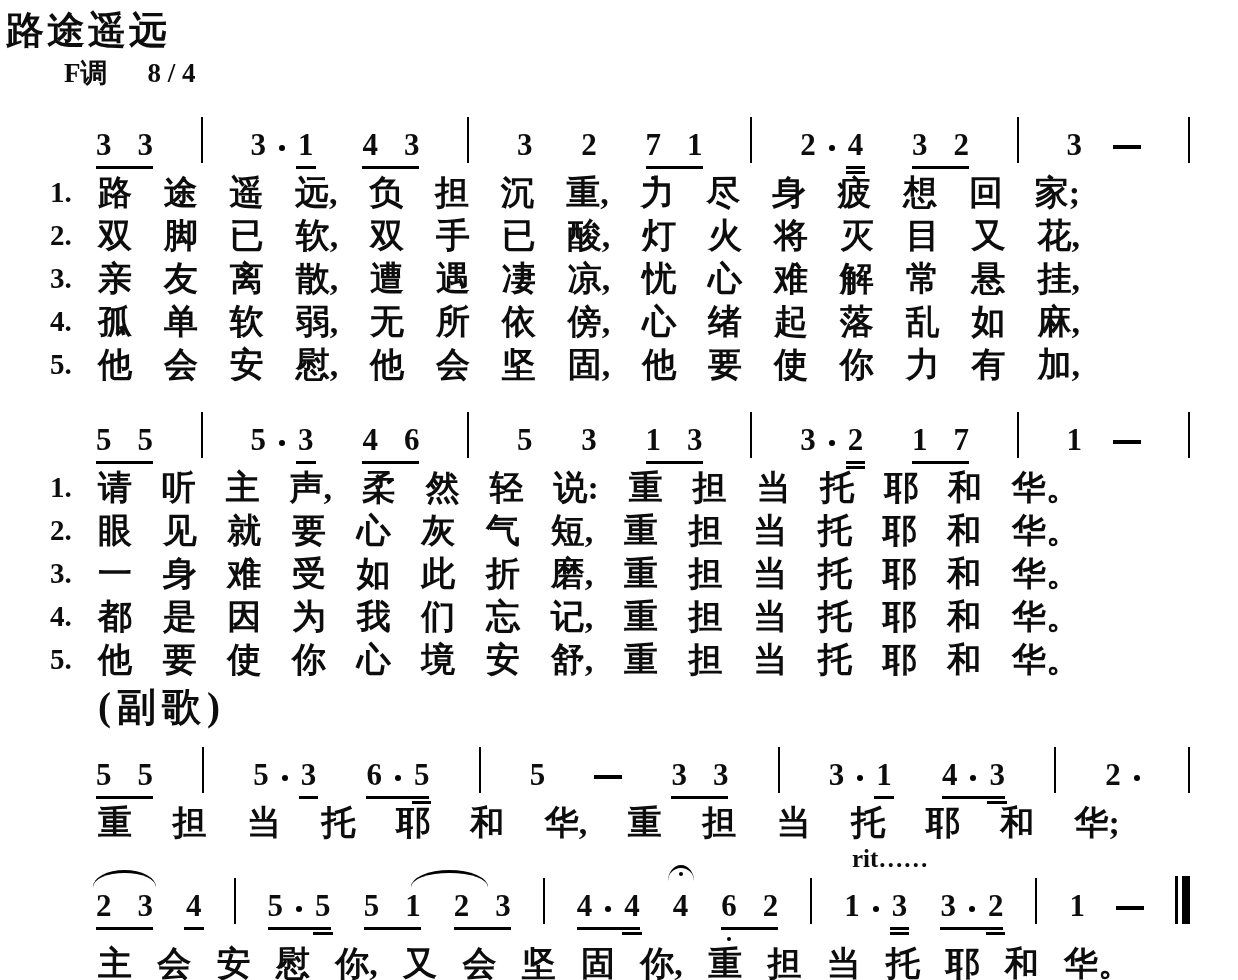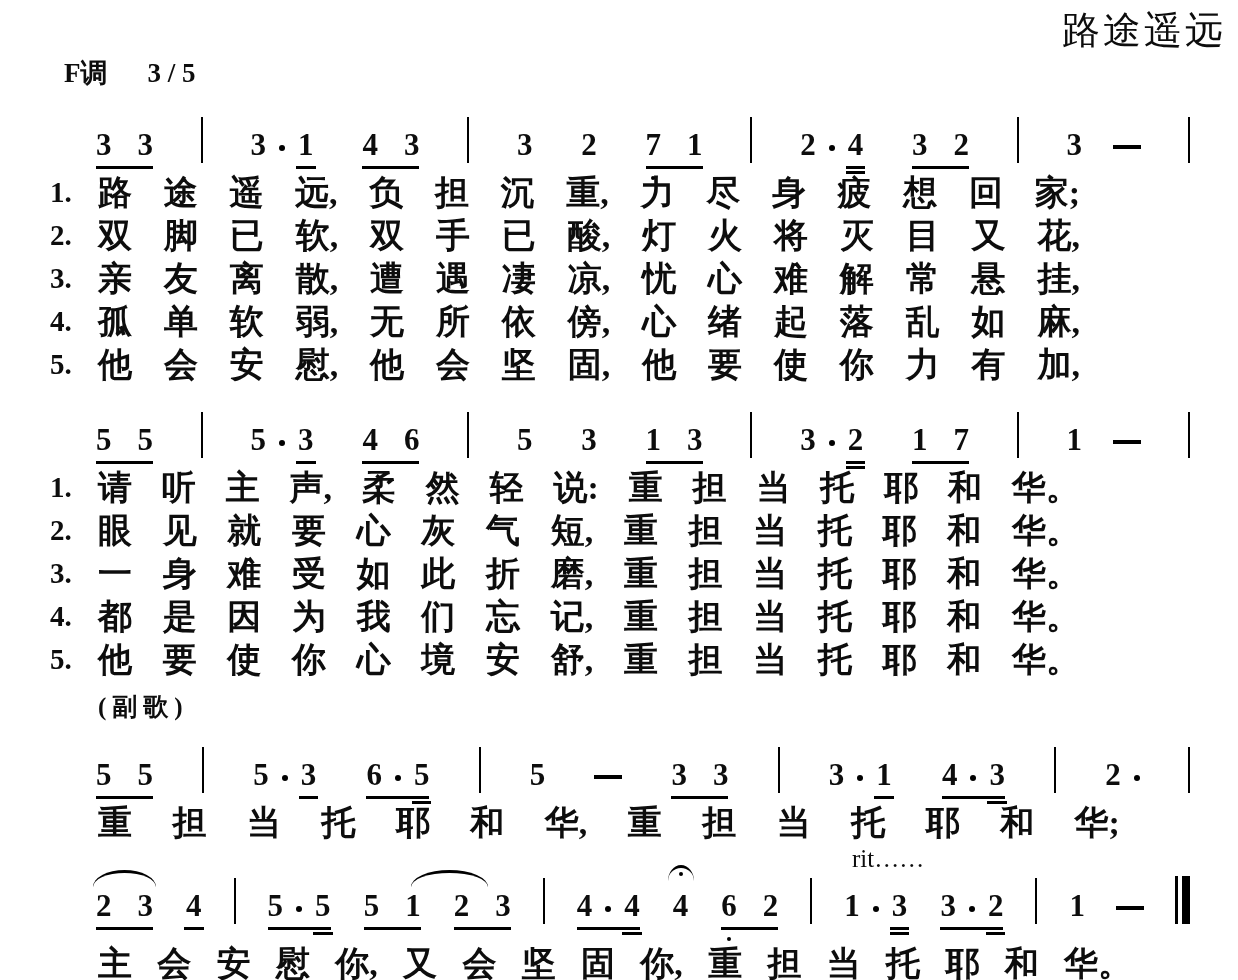--- a/index.html
+++ b/index.html
@@ -1,21 +1,21 @@
 <!DOCTYPE html>
 <html><head>
 <meta charset="utf-8">
 <style>
   html,body{margin:0;padding:0;background:#fff}
   body{width:1238px;height:980px;position:relative;overflow:hidden;
        font-family:"Liberation Serif","DejaVu Serif",serif;color:#0d0d0d}
   .page{width:100%;height:100%}
 
-  h1{margin:8px 12px 0;text-align:right;font-size:38px;line-height:44px;
-     font-weight:normal;letter-spacing:3px}
+  h1{margin:8px 6px 0;text-align:left;font-size:38px;line-height:44px;
+     font-weight:bold;letter-spacing:3px}
   .keyline{margin:5px 0 0 64px;font-size:27px;line-height:32px;display:flex;gap:40px;font-weight:600}
 
   
   .mline{display:flex;justify-content:space-between;align-items:flex-end;
          height:46px;margin:28px 48px 0 95px;font-size:31px;line-height:36px;
          font-weight:600;position:relative}
   #ml1{margin-top:26px}
   #ml2{margin-top:20px}
   #ml3{margin-top:6px}
   .g{display:flex;align-items:flex-end;gap:30px;position:relative}
@@ -50,31 +50,31 @@
 
   
   .lblock{margin-top:8px}
   .lyr{display:flex;font-size:34px;line-height:43px;font-weight:600}
   .lyr .num{width:48px;flex:none;font-size:29px}
   .lyr .cells{flex:1;display:flex;justify-content:space-between;white-space:nowrap}
   .lblock.v{margin-left:50px;margin-right:158px}
   .lblock.c{margin-left:98px;margin-right:118px;margin-top:8px}
   .lblock.f{margin-left:98px;margin-right:106px;margin-top:18px}
 
-  .chlabel{margin:6px 0 0 98px;font-size:25px;line-height:40px;font-weight:600;letter-spacing:6px}
-  .rit{margin:2px 0 0 852px;font-size:25px;line-height:26px;height:26px;font-weight:400}
+  .chlabel{margin:6px 0 0 98px;font-size:39px;line-height:40px;font-weight:600;letter-spacing:6px}
+  .rit{margin:2px 0 0 852px;font-size:25px;line-height:26px;height:26px;font-weight:700}
 </style>
 </head>
 <body>
 
 <div class="page">
   <h1>路途遥远</h1>
   <div class="keyline">
     <span>F调</span>
-    <span>3 / 5</span>
+    <span>8 / 4</span>
   </div>
 
   <div class="mline" id="ml0">
       <div class="g beam">
         <span class="n">3</span>
         <span class="n">3</span>
       </div>
       <span class="bar"></span>
       <div class="g dg">
         <span class="n">3</span>

